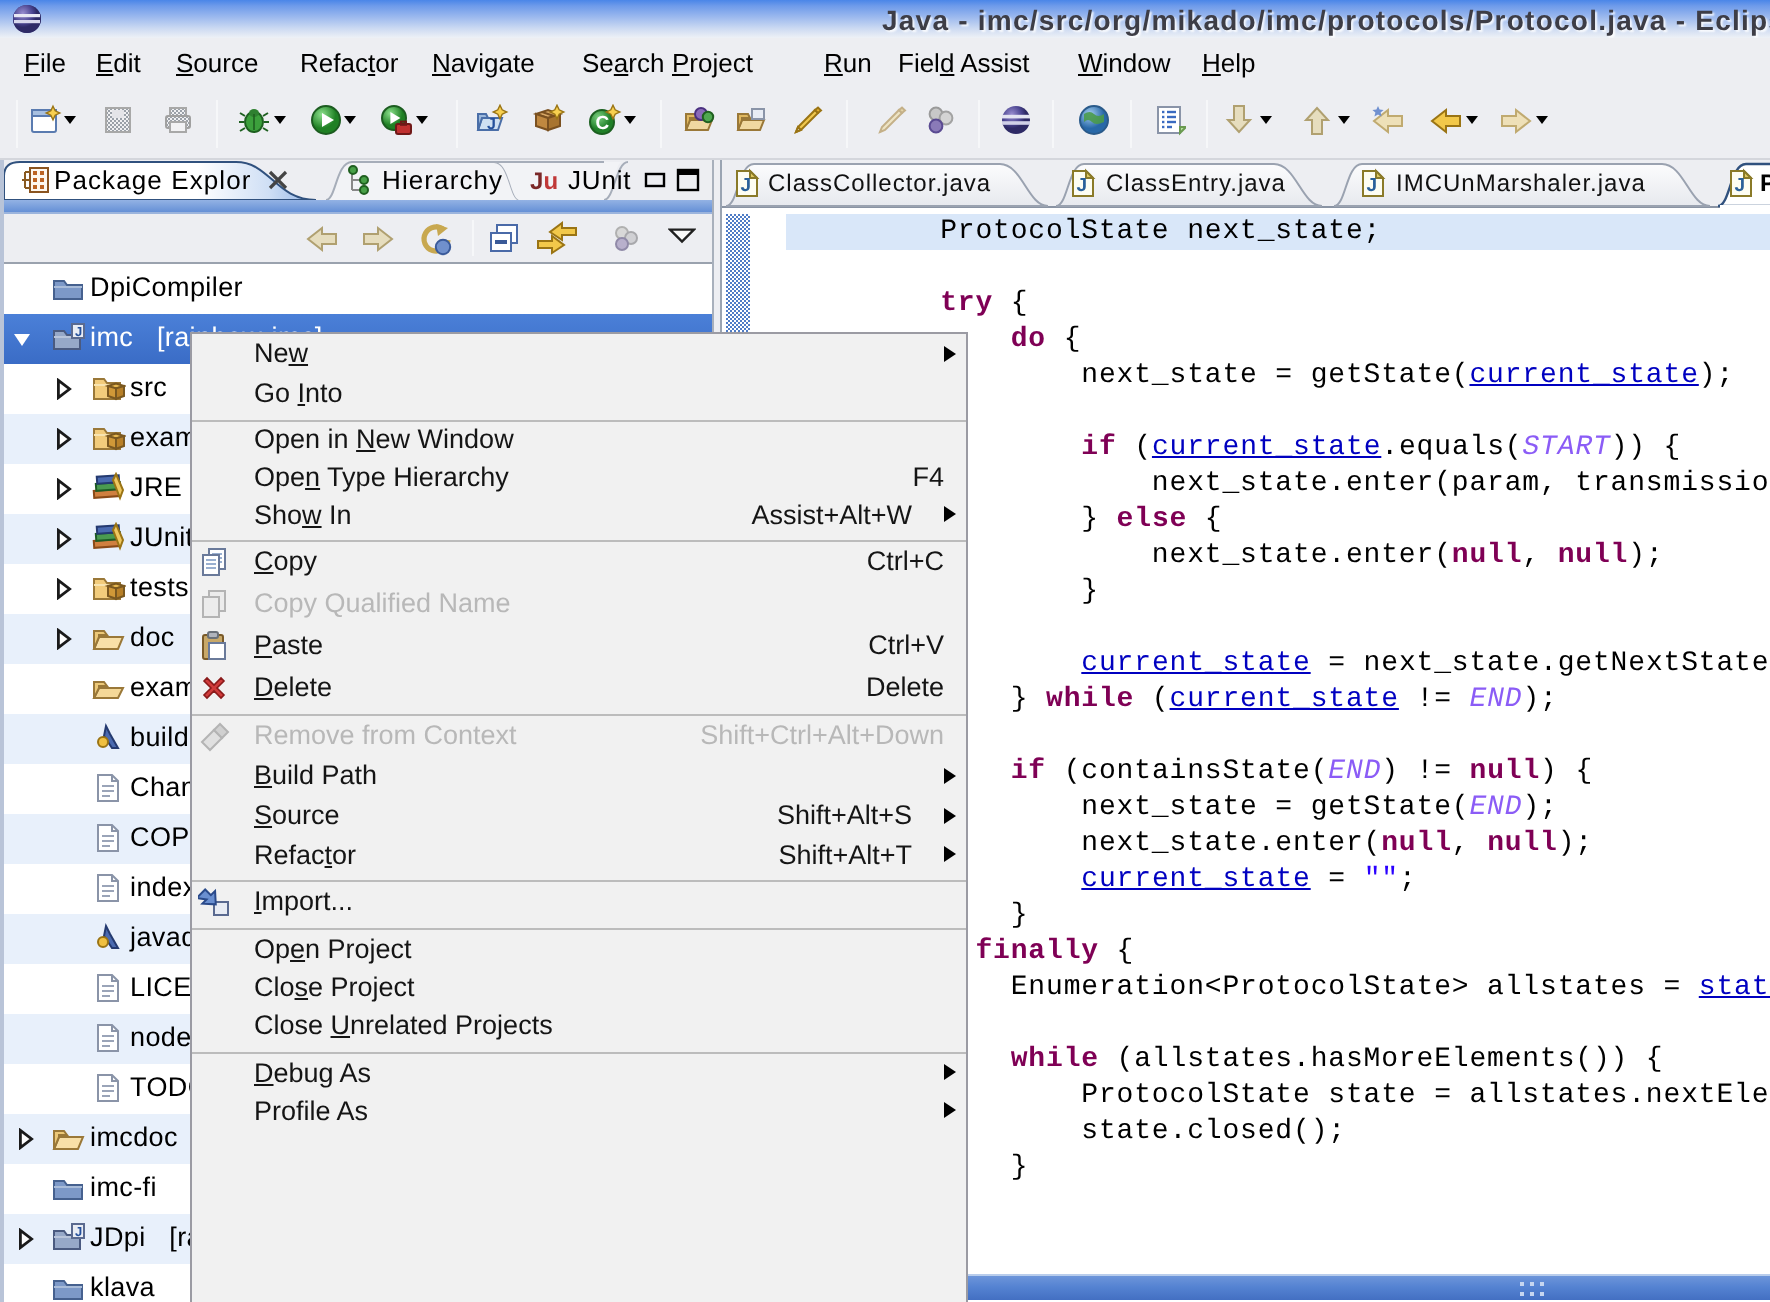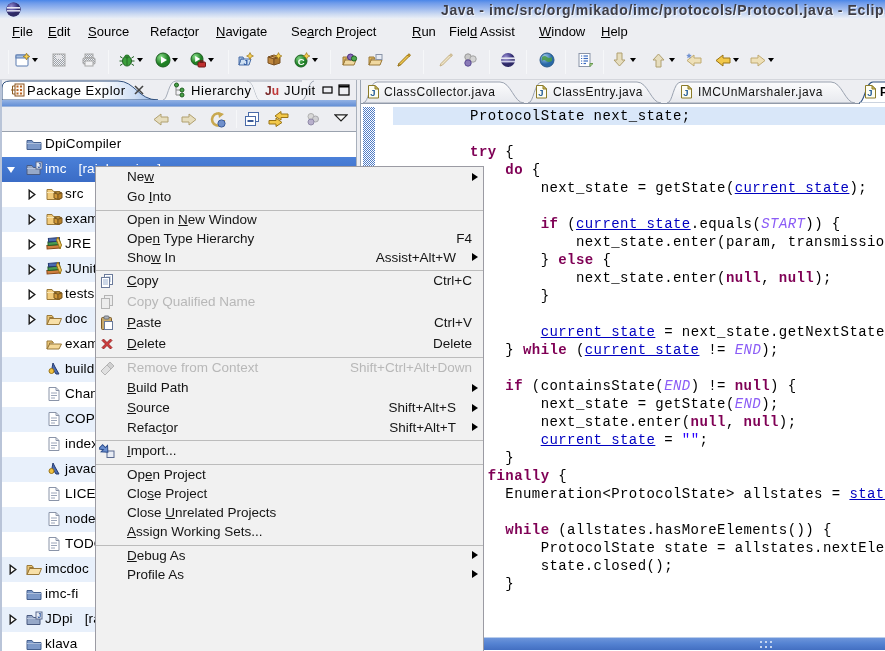--- a/index.html
+++ b/index.html
@@ -768,23 +768,20 @@
       </div>
       <div class="mi" style="height:19px">
         <span class="lab" style="">Op<u>e</u>n Project</span>
       </div>
       <div class="mi" style="height:19px">
         <span class="lab" style="">Clo<u>s</u>e Project</span>
       </div>
       <div class="mi" style="height:19px">
         <span class="lab" style="">Close <u>U</u>nrelated Projects</span>
       </div>
-      <div class="mi" style="height:19px">
-        <span class="lab" style=""><u>A</u>ssign Working Sets...</span>
-      </div>
       <div style="height:5px;position:relative">
         <div class="msep" style="position:absolute;top:50%;left:0;right:0"></div>
       </div>
       <div class="mi" style="height:19px">
         <span class="lab" style=""><u>D</u>ebug As</span>
         <span class="sub"></span>
       </div>
       <div class="mi" style="height:19px">
         <span class="lab" style="">Profile As</span>
         <span class="sub"></span>

